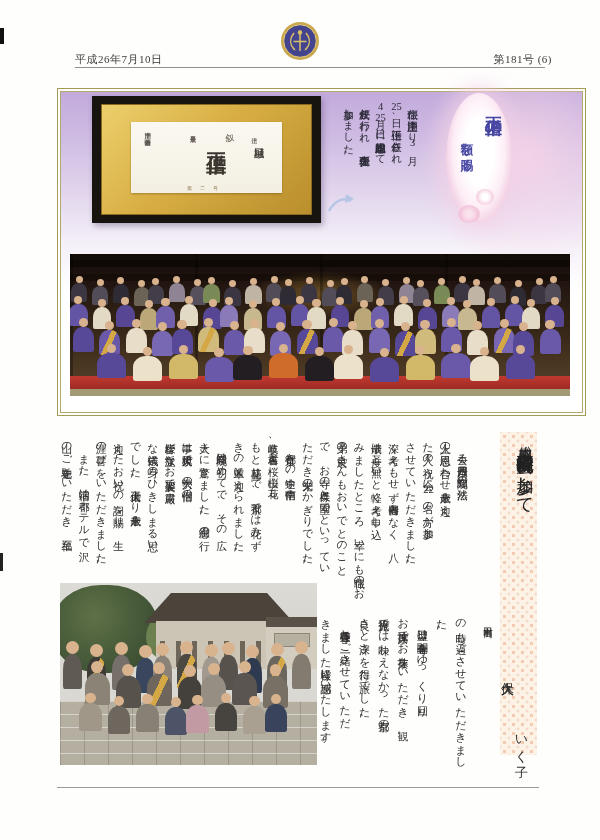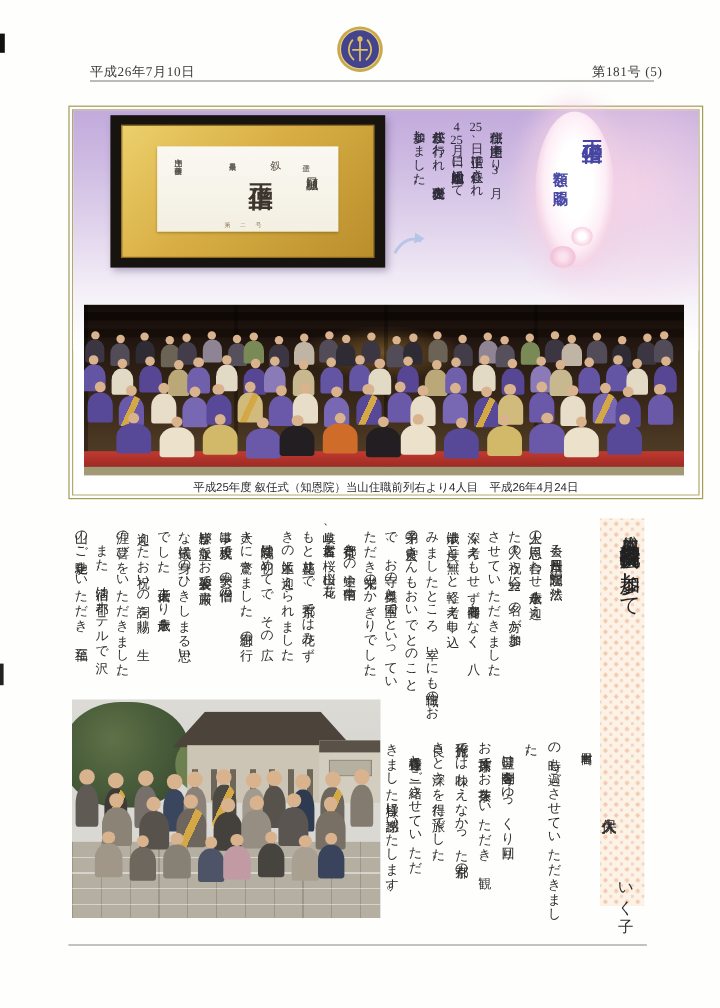--- a/index.html
+++ b/index.html
@@ -117,21 +117,21 @@
   .person{position:absolute;display:flex;flex-direction:column;align-items:center;}
   .p-head{border-radius:50%;background:#d9b28e;flex:0 0 auto;}
   .p-body{width:100%;flex:1 1 auto;border-radius:45% 45% 10% 10%;}
 </style>
 </head>
 <body>
 
 <div class="page">
 
   <div class="abs hdr-date">平成26年7月10日</div>
-  <div class="abs hdr-issue">第181号 (5)</div>
+  <div class="abs hdr-issue">第181号 (6)</div>
   <div class="abs hdr-rule"></div>
   <div class="abs emblem">
     <svg width="40" height="40" viewBox="0 0 40 40">
       <circle cx="20" cy="20" r="19" fill="#c9a84e"></circle>
       <circle cx="20" cy="20" r="16.3" fill="#44448e" stroke="#e6cd7e" stroke-width="1"></circle>
       <g stroke="#dcc066" stroke-width="1.5" fill="none">
         <path d="M20 9.5 V30"></path>
         <path d="M14 12 C9.5 17.5,9.5 24,15 29"></path>
         <path d="M26 12 C30.5 17.5,30.5 24,25 29"></path>
         <path d="M13.5 20.5 H26.5"></path>
@@ -513,21 +513,20 @@
             <div class="p-body" style="background: rgb(236, 226, 204);"></div>
           </div>
           <div class="person" style="left: 436.154px; top: 91px; width: 29.1077px; height: 34px; z-index: 4;">
             <div class="p-head" style="width: 9.18px; height: 9.18px;"></div>
             <div class="p-body" style="background: rgb(88, 72, 152);"></div>
           </div>
         </div>
       <div class="carpet"></div>
       <div class="floor1"></div>
     </div>
-    <div class="abs caption1 sans">平成25年度 叙任式（知恩院）当山住職前列右より4人目　平成26年4月24日</div>
   </div>
 
   <div class="abs band">
     <span class="t1">総本山知恩院</span><span class="t2">高齢者招待祝賀会に参加して</span>
   </div>
   <span class="abs author auth-place">高田中村</span>
   <span class="abs author auth-family">大久保</span>
   <span class="abs author auth-given">いく子</span>
 
   <div class="abs vcols body-upper tcy-scan">

